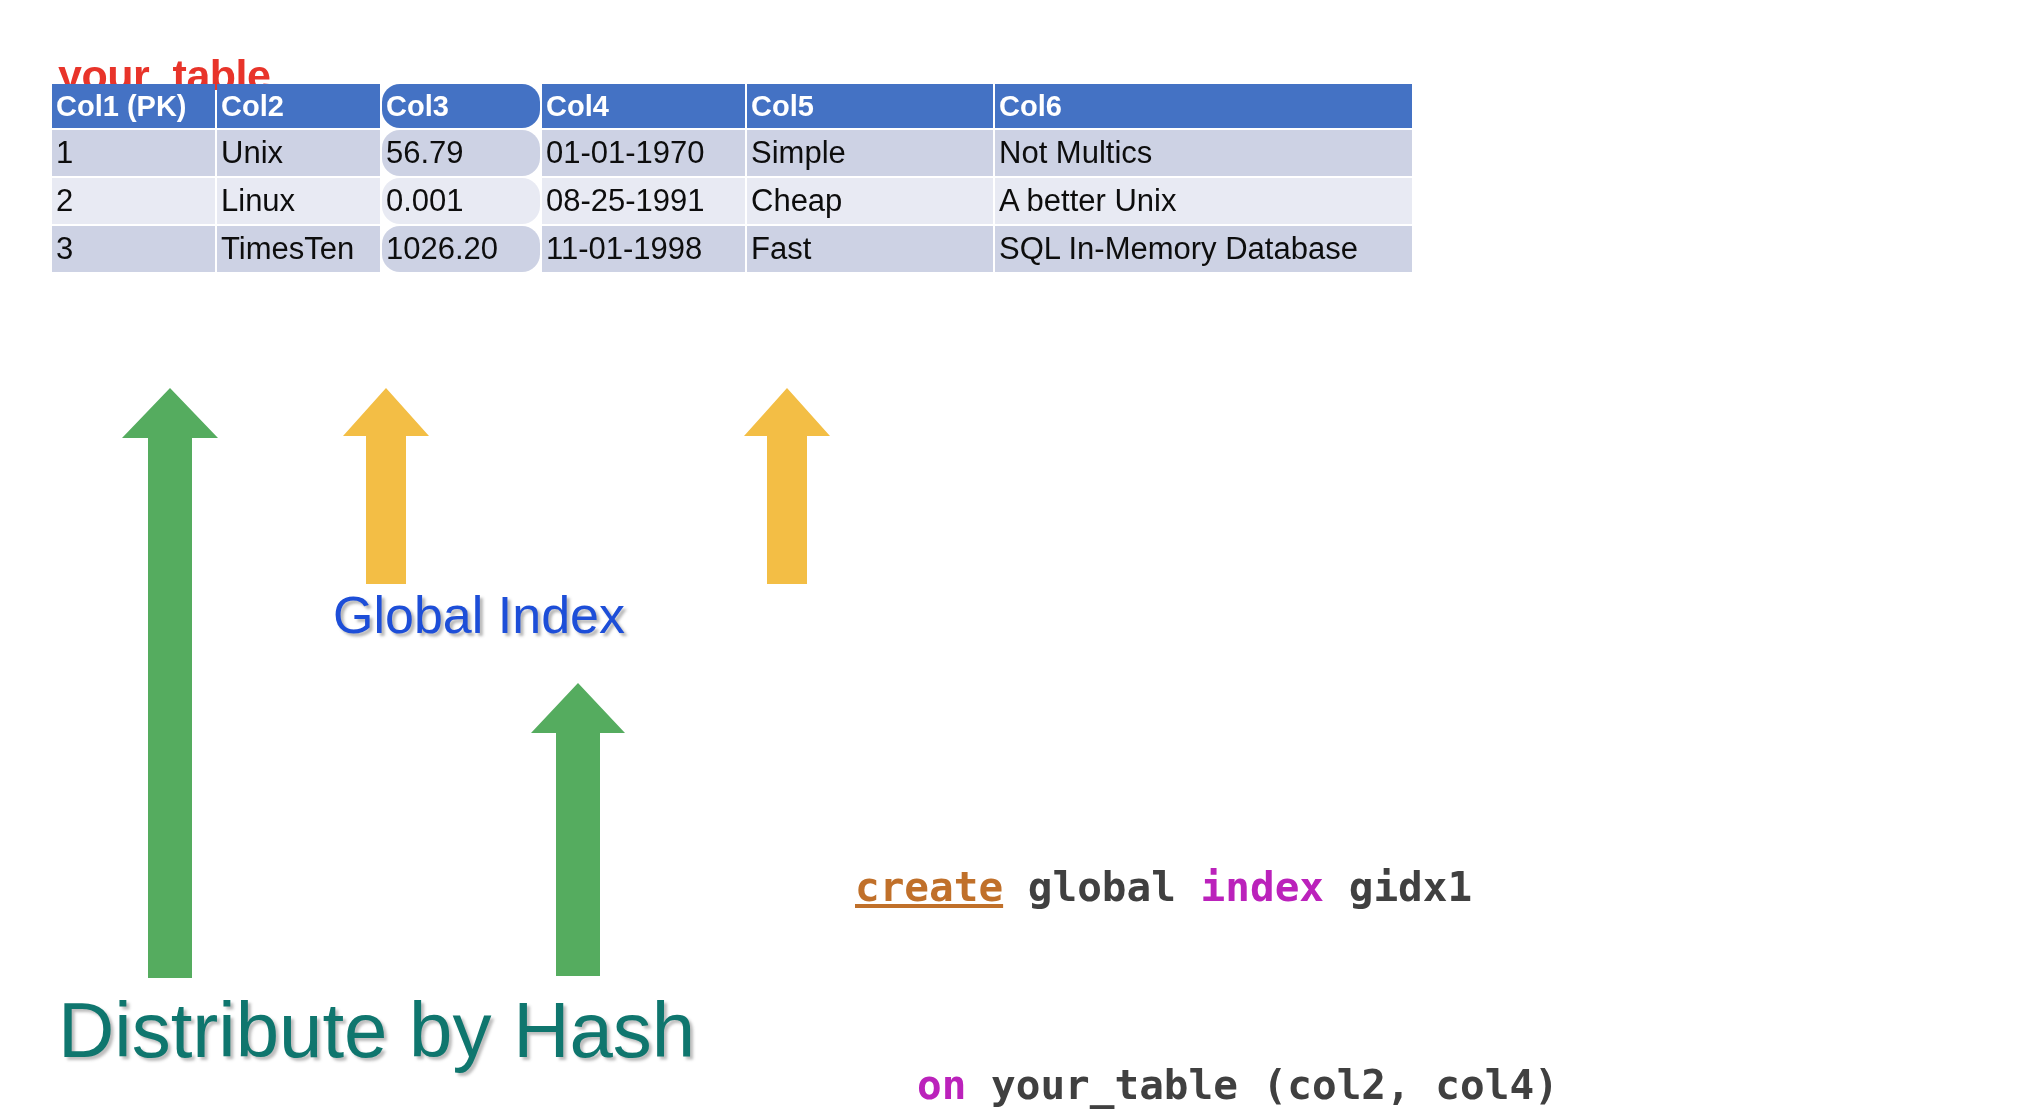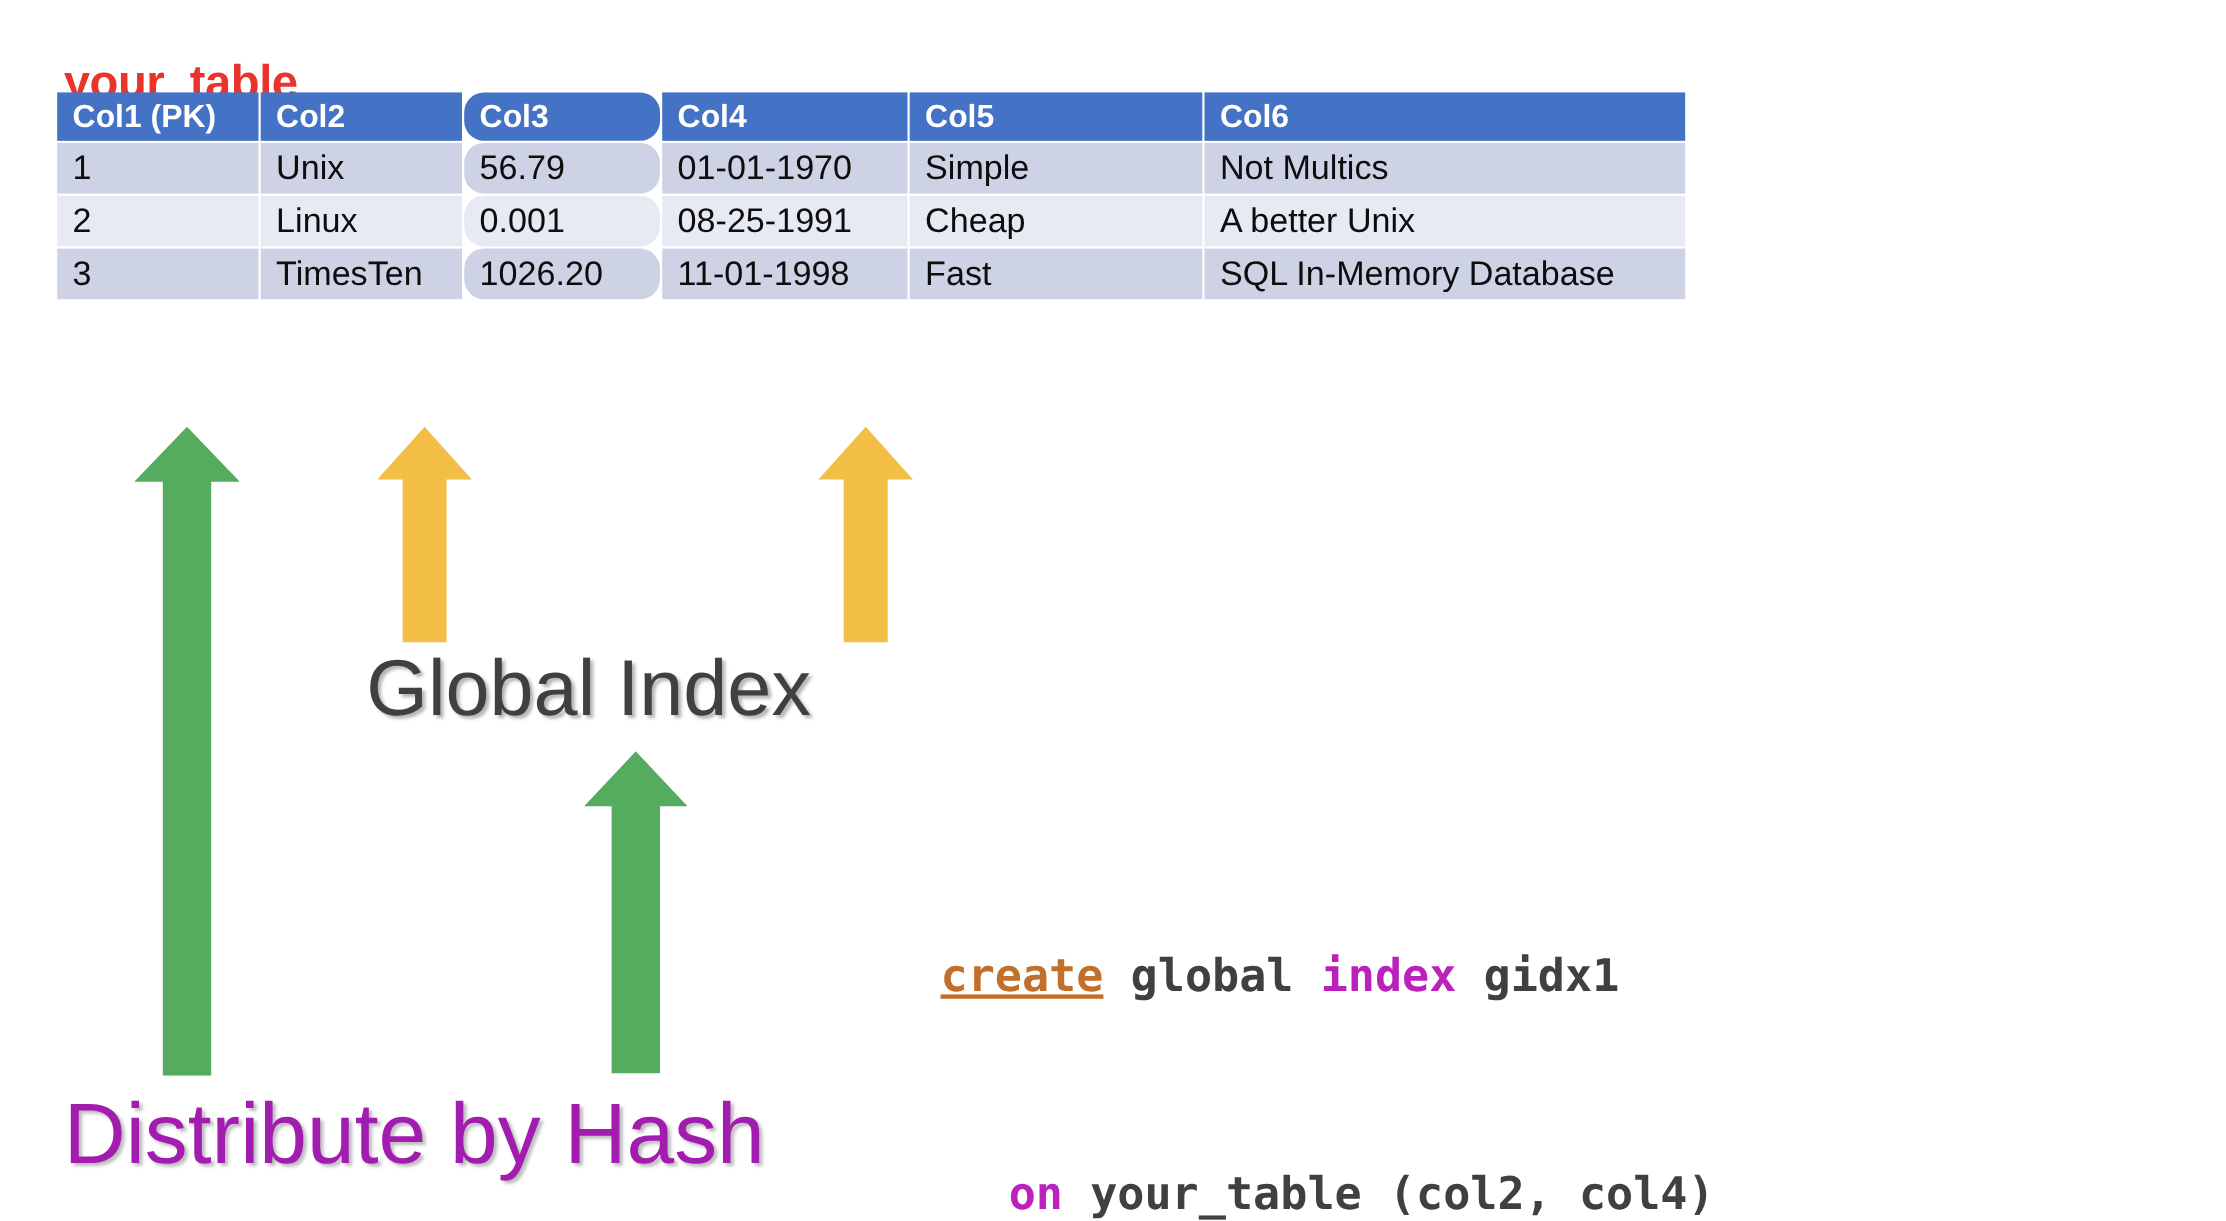--- a/index.html
+++ b/index.html
@@ -33,21 +33,21 @@
   #data-table {
     position: absolute;
     left: 50px;
     top: 82px;
     width: 1306px;
     border-collapse: separate;
     border-spacing: 2px 2px;
     table-layout: fixed;
   }
   #data-table th, #data-table td {
-    padding: 0 14px;
+    padding: 0 4px;
     text-align: left;
     vertical-align: middle;
     font-size: 31px;
     height: 46px;
     overflow: hidden;
     white-space: nowrap;
   }
   #data-table thead th {
     background: #4472C4;
     color: #ffffff;
@@ -78,29 +78,29 @@
 
   
   .callout {
     position: absolute;
     white-space: nowrap;
     font-weight: normal;
   }
   #global-index-label {
     left: 333px;
     top: 585px;
-    font-size: 72px;
-    color: #404040;
+    font-size: 52px;
+    color: #1d4ed8;
     text-shadow: 3px 3px 3px rgba(90,90,90,0.45);
   }
   #distribute-hash-label {
     left: 58px;
     top: 985px;
     font-size: 78px;
-    color: #a21caf;
+    color: #0f766e;
     text-shadow: 3px 3px 3px rgba(90,90,90,0.40);
   }
 
   
   #sql-block {
     position: absolute;
     left: 855px;
     top: 722px;
     font-family: "DejaVu Sans Mono", "Liberation Mono", monospace;
     font-size: 41px;

